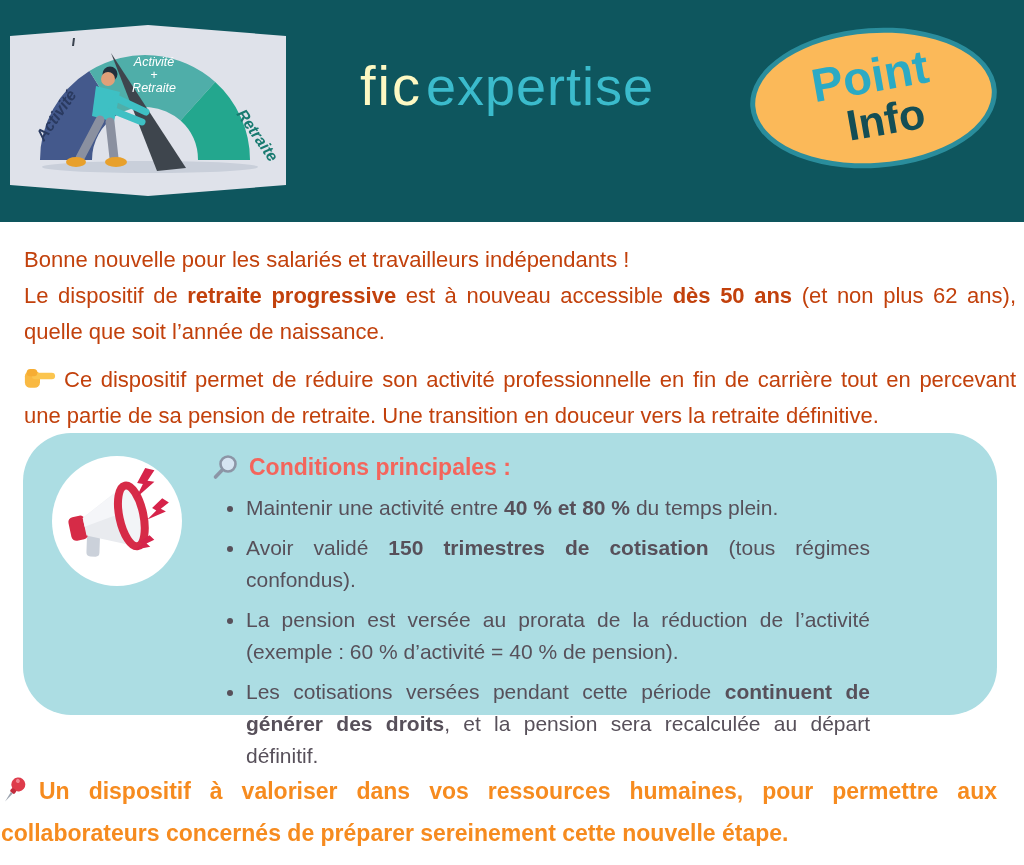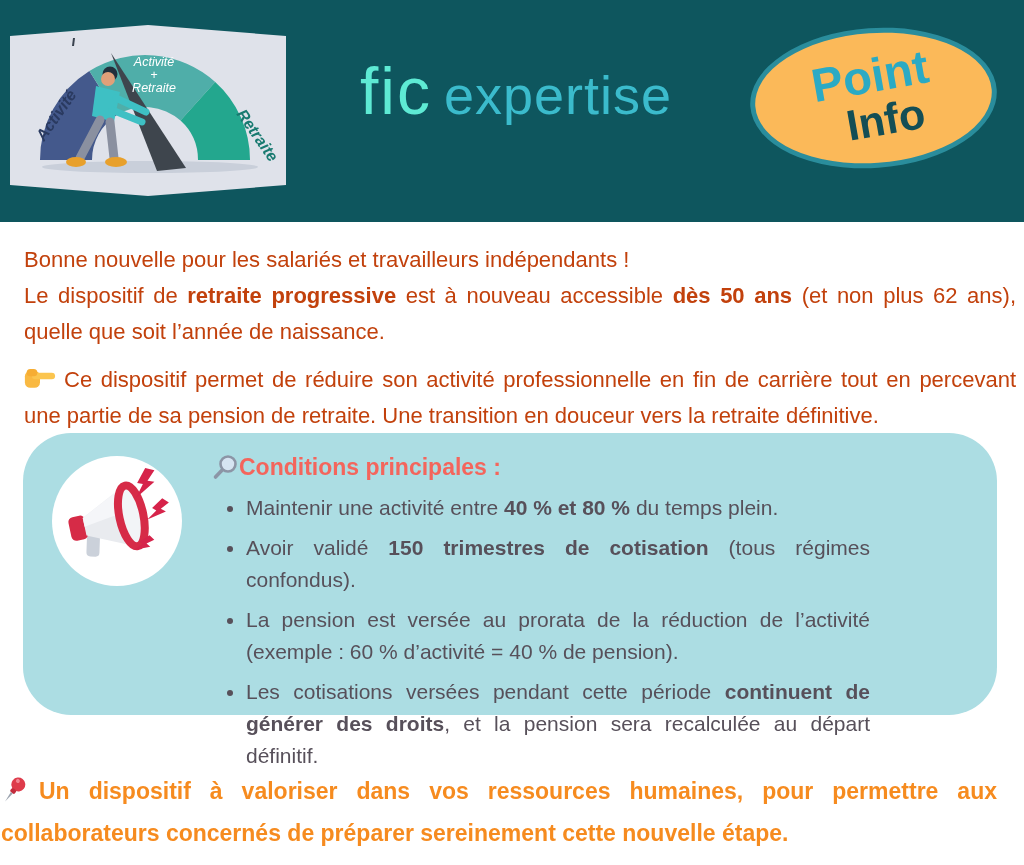--- a/index.html
+++ b/index.html
@@ -4,22 +4,22 @@
 <style>
   html,body{margin:0;padding:0;background:#ffffff;}
   .page{position:relative;width:1024px;height:865px;background:#ffffff;overflow:hidden;
         font-family:"Liberation Sans",sans-serif;}
 
   
   .header{position:absolute;left:0;top:0;width:1024px;height:222px;background:#0E565E;}
   .gauge-wrap{position:absolute;left:8px;top:20px;width:280px;height:178px;}
   .logo{position:absolute;left:360px;top:58px;width:330px;height:110px;
         display:flex;align-items:baseline;white-space:nowrap;}
-  .logo .primary{color:#5eead4;font-size:66px;font-weight:400;letter-spacing:2px;line-height:1;}
-  .logo .secondary{color:#3BBBCC;font-size:54px;font-weight:300;letter-spacing:1px;line-height:1;margin-left:12px;}
+  .logo .primary{color:#fef9c3;font-size:56px;font-weight:400;letter-spacing:2px;line-height:1;}
+  .logo .secondary{color:#3BBBCC;font-size:54px;font-weight:300;letter-spacing:1px;line-height:1;margin-left:4px;}
   .badge{position:absolute;left:750px;top:28px;width:247px;height:140px;background:#FBB959;
          border:5px solid #2A8D9C;border-radius:50%;transform:rotate(-4deg);
          display:flex;flex-direction:column;align-items:center;justify-content:center;box-sizing:border-box;}
   .badge-inner{transform:rotate(-6deg);text-align:center;line-height:1.02;}
   .badge-line1{color:#2BAAC4;font-size:47px;font-weight:800;}
   .badge-line2{color:#144E55;font-size:43px;font-weight:800;padding-left:16px;}
 
   
   .par{position:absolute;left:16px;width:992px;color:#c2410c;font-size:22px;line-height:36px;
        text-align:justify;margin:8px;}
@@ -27,21 +27,21 @@
   .p2{top:354px;}
   .par b{font-weight:700;}
   .inline-ico{display:inline-block;vertical-align:-4px;margin-right:8px;}
 
   
   .cond-box{position:absolute;left:23px;top:433px;width:974px;height:282px;background:#ACDDE3;
             border-radius:48px;}
   .mega-circle{position:absolute;left:52px;top:456px;width:130px;height:130px;background:#ffffff;
                border-radius:50%;display:flex;align-items:center;justify-content:center;}
   .cond-content{position:absolute;left:212px;top:454px;width:666px;}
-  .cond-title{display:flex;align-items:center;gap:0;margin:0 0 11px 0;
+  .cond-title{display:flex;align-items:center;gap:10px;margin:0 0 11px 0;
               color:#F4655C;font-size:23px;font-weight:700;}
   .cond-list{margin:0;padding-left:26px;color:#57505A;font-size:21px;line-height:32px;text-align:justify;}
   .cond-list li{margin:8px;}
   .cond-list li::marker{color:#57505A;}
   .cond-list b{font-weight:700;}
 
   
   .cta{position:absolute;left:1px;top:770px;width:996px;margin:0;color:#F68B1F;
        font-size:23px;font-weight:700;line-height:42px;text-align:justify;}
   .cta .inline-ico{vertical-align:-6px;margin-right:12px;}

